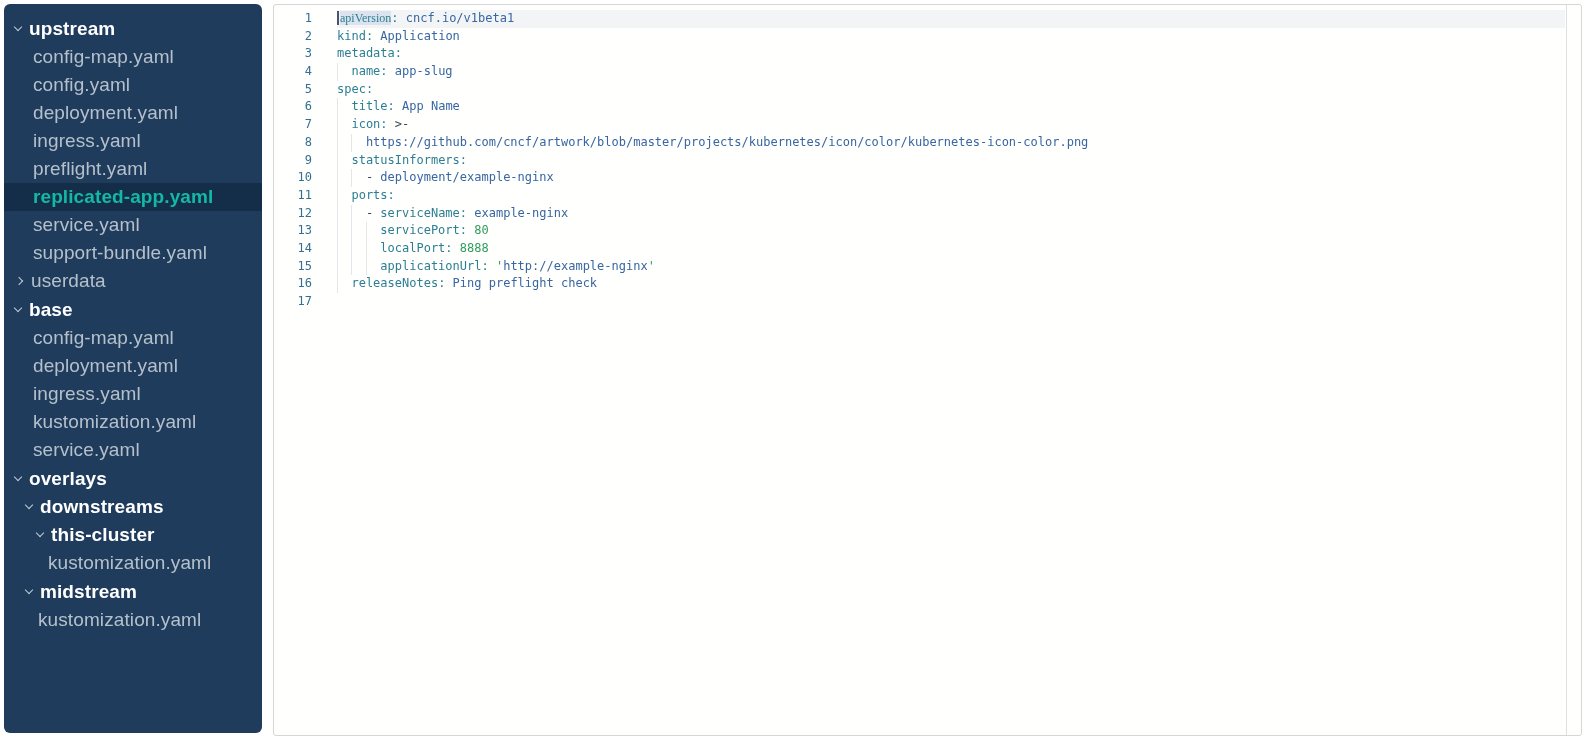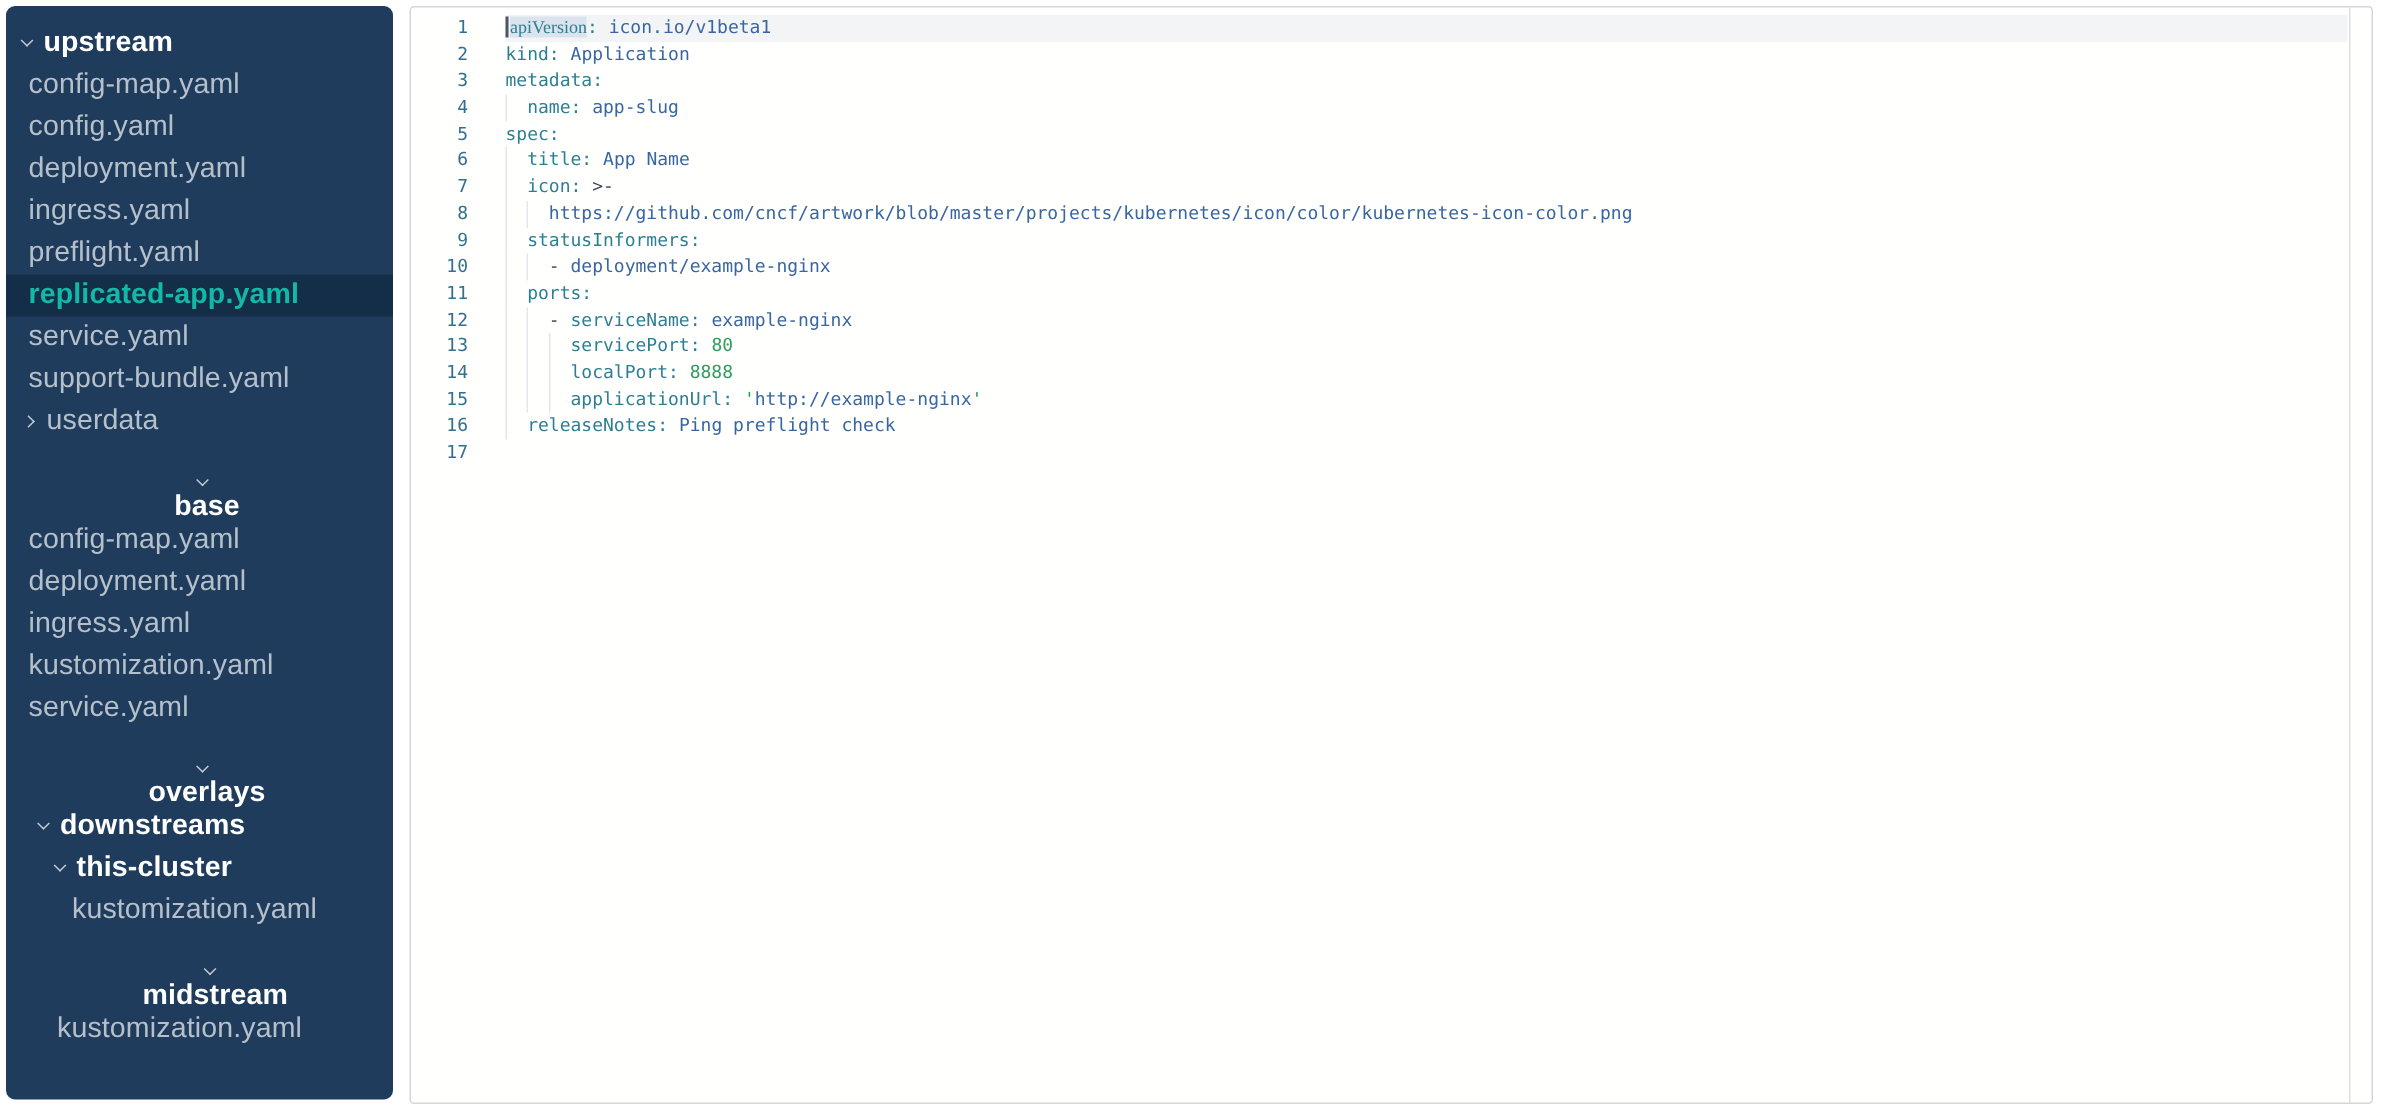--- a/index.html
+++ b/index.html
@@ -5,30 +5,30 @@
   html,body{margin:0;padding:0;background:#ffffff;width:1590px;height:746px;overflow:hidden;}
   *{box-sizing:border-box;}
   .app{position:relative;width:1590px;height:746px;font-family:"Liberation Sans",sans-serif;}
 
   
   .sidebar{
     position:absolute;left:4px;top:4px;width:258px;height:729px;
     background:#1f3c5c;border-radius:6px;padding-top:11px;overflow:hidden;
   }
   .s-row{height:28px;display:flex;align-items:center;cursor:pointer;}
-  .s-row.gap{margin-top:23px;flex-direction:column;}
+  .s-row.gap{margin-top:1px;}
   .s-row .s-label{font-size:19px;color:#b6c0cb;letter-spacing:.1px;}
   .s-row.section .s-label{color:#ffffff;font-weight:700;}
   .s-row.selected{background:#142e49;}
   .s-row.selected .s-label{color:#14b8a6;font-weight:700;text-align:right;}
   .s-row.section.lvl0{padding-left:10px;}
   .s-row.section.lvl1{padding-left:21px;}
   .s-row.section.lvl2{padding-left:32px;}
   .s-row.folder.lvl1{padding-left:12px;}
-  .s-row.file.lvl1{padding-left:15px;}
+  .s-row.file.lvl1{padding-left:29px;}
   .s-row.file.lvl2{padding-left:34px;}
   .s-row.file.lvl3{padding-left:44px;}
   .chev{width:9px;height:9px;margin-right:6px;position:relative;flex:none;}
   .chev::before{content:"";position:absolute;left:1px;top:0px;width:5px;height:5px;
     border-right:1.6px solid #c3ccd5;border-bottom:1.6px solid #c3ccd5;}
   .chev.down::before{transform:rotate(45deg);top:-1px;}
   .chev.right::before{transform:rotate(-45deg);left:0;top:1px;}
 
   
   .editor{
@@ -129,21 +129,21 @@
         <span class="s-label">midstream</span>
       </div>
       <div class="s-row file lvl2">
         <span class="s-label">kustomization.yaml</span>
       </div>
     </nav>
   <div class="editor">
     <div class="code" id="code">
         <div class="c-row">
           <span class="ln">1</span>
-          <span class="lc active-bg"><span class="cursor"></span><span class="tk-key word-hl">apiVersion</span><span class="tk-key">:</span><span class="tk-plain"> </span><span class="tk-val">icon.io/v1beta1</span></span>
+          <span class="lc active-bg"><span class="cursor"></span><span class="tk-key word-hl">apiVersion</span><span class="tk-key">:</span><span class="tk-plain"> </span><span class="tk-val">cncf.io/v1beta1</span></span>
         </div>
         <div class="c-row">
           <span class="ln">2</span>
           <span class="lc"><span class="tk-key">kind:</span><span class="tk-plain"> </span><span class="tk-val">Application</span></span>
         </div>
         <div class="c-row">
           <span class="ln">3</span>
           <span class="lc"><span class="tk-key">metadata:</span></span>
         </div>
         <div class="c-row">

